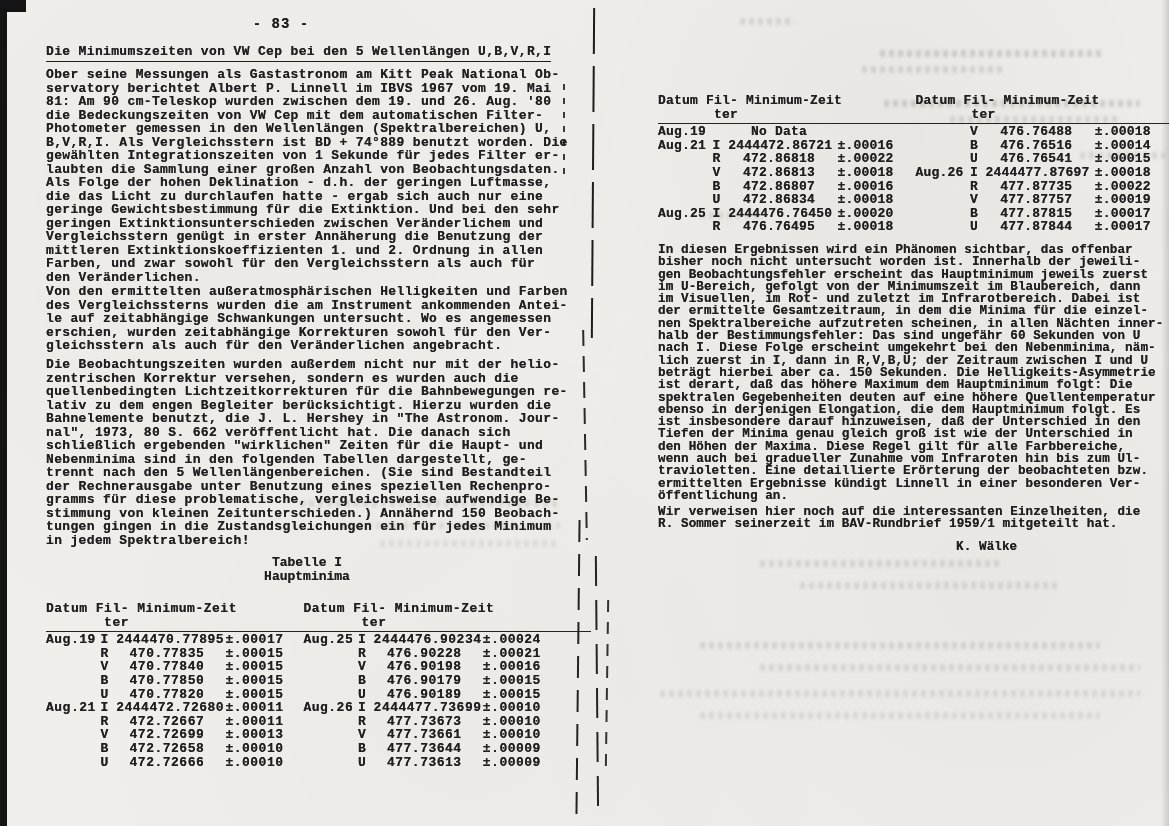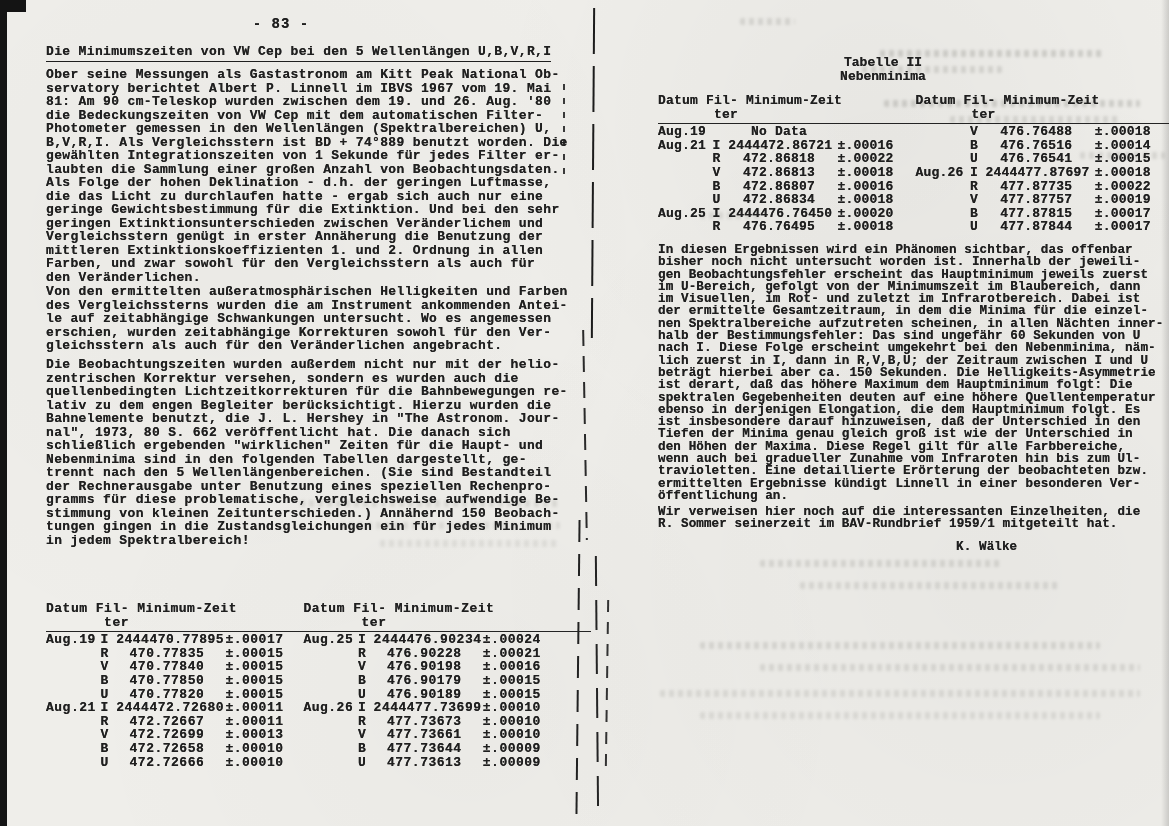--- a/index.html
+++ b/index.html
@@ -147,20 +147,22 @@
 nal", 1973, 80 S. 662 veröffentlicht hat. Die danach sich
 schließlich ergebenden "wirklichen" Zeiten für die Haupt- und
 Nebenminima sind in den folgenden Tabellen dargestellt, ge-
 trennt nach den 5 Wellenlängenbereichen. (Sie sind Bestandteil
 der Rechnerausgabe unter Benutzung eines speziellen Rechenpro-
 gramms für diese problematische, vergleichsweise aufwendige Be-
 stimmung von kleinen Zeitunterschieden.) Annähernd 150 Beobach-
 tungen gingen in die Zustandsgleichungen ein für jedes Minimum
 in jedem Spektralbereich!</div>
 
+  <div class="tbl-caption p83-caption"><span>Tabelle I</span>
+<span>Hauptminima</span></div>
 
   <div class="vtable p83-table">
     <div class="thead-row">
       <div class="thead-half">Datum Fil- Minimum-Zeit
        ter</div>
       <div class="thead-half">Datum Fil- Minimum-Zeit
        ter</div>
     </div>
     <div class="table-rule"></div>
     <div class="tbody-row">
@@ -187,22 +189,20 @@
           <div class="trow"><span class="c-datum"></span><span class="c-fil">V</span><span class="c-zeit">477.73661</span><span class="c-err">±.00010</span></div>
           <div class="trow"><span class="c-datum"></span><span class="c-fil">B</span><span class="c-zeit">477.73644</span><span class="c-err">±.00009</span></div>
           <div class="trow"><span class="c-datum"></span><span class="c-fil">U</span><span class="c-zeit">477.73613</span><span class="c-err">±.00009</span></div>
         </div>
     </div>
   </div>
 </div>
 
 <div class="page page-84 ink">
 
-  <div class="tbl-caption p84-caption"><span>Tabelle II</span>
-<span>Nebenminima</span></div>
 
   <div class="vtable p84-table">
     <div class="thead-row">
       <div class="thead-half">Datum Fil- Minimum-Zeit
        ter</div>
       <div class="thead-half">Datum Fil- Minimum-Zeit
        ter</div>
     </div>
     <div class="table-rule"></div>
     <div class="tbody-row">

